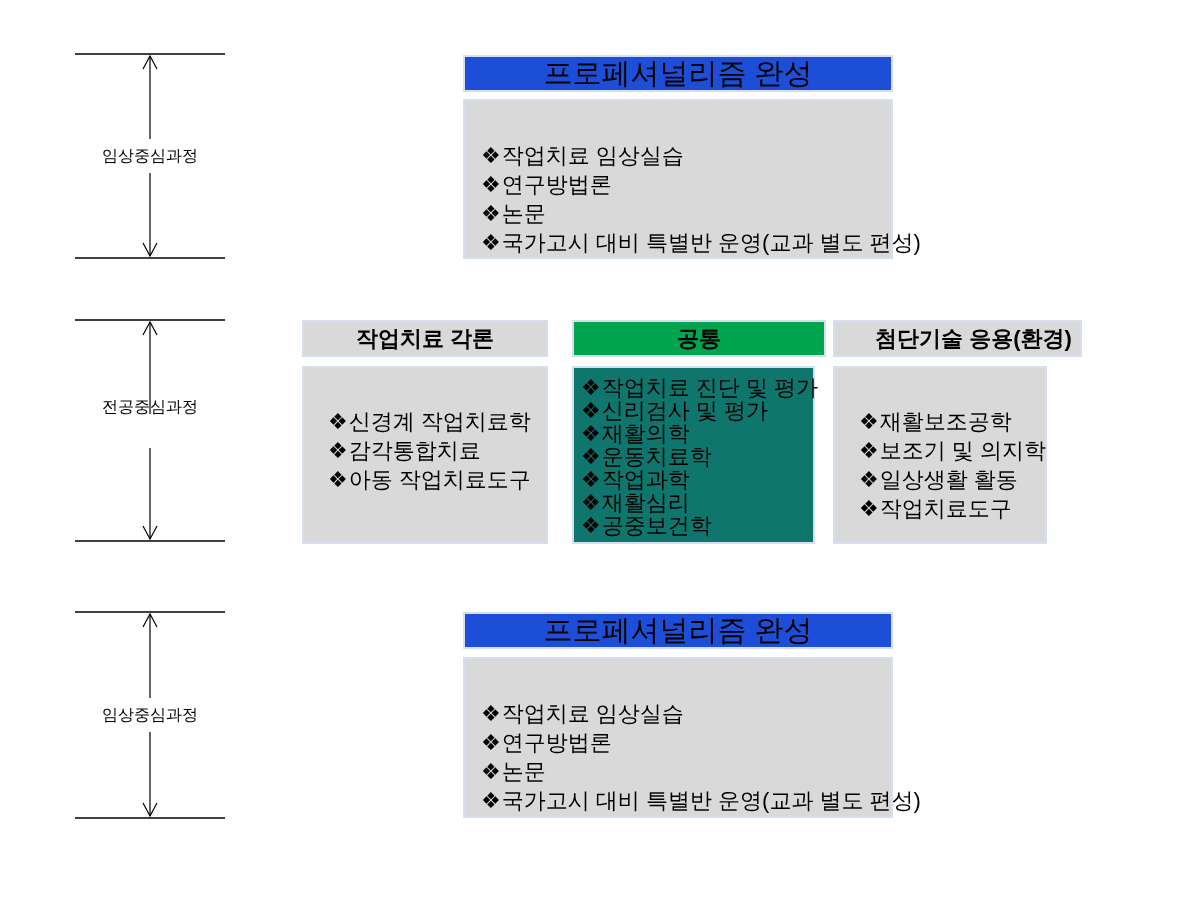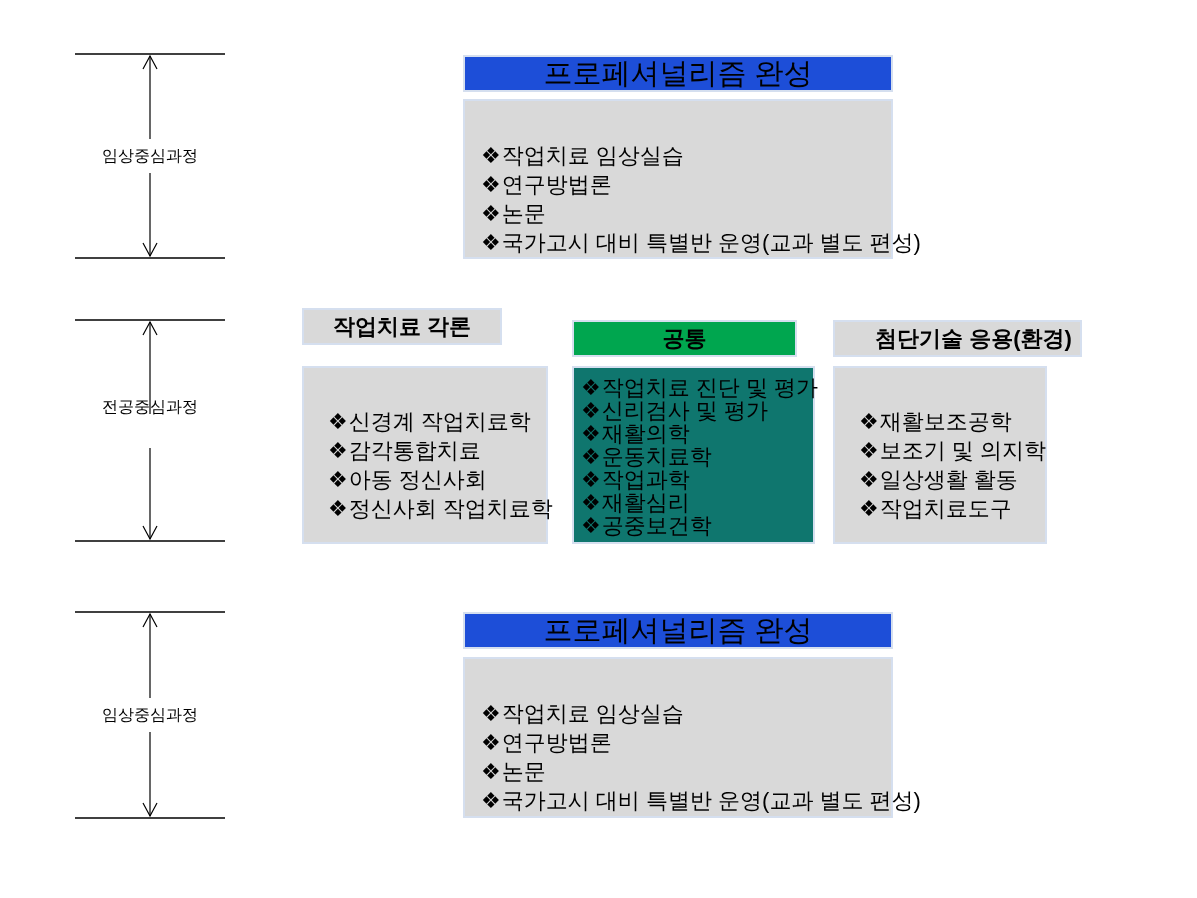--- a/index.html
+++ b/index.html
@@ -127,40 +127,37 @@
       <span class="bullet">❖</span><span>연구방법론</span>
     </div>
       <div class="li">
       <span class="bullet">❖</span><span>논문</span>
     </div>
       <div class="li">
       <span class="bullet">❖</span><span>국가고시 대비 특별반 운영(교과 별도 편성)</span>
     </div>
     </div>
 
-  <div class="header-box" style="left:302px; top:308px; width:200px; height:37px;">
+  <div class="header-box" style="left:302px; top:320px; width:246px; height:37px;">
     <span>작업치료 각론</span>
   </div>
   <div class="content-box mid-gray" style="left:302px; top:366px; width:246px; height:178px;">
 
   <div class="li">
       <span class="bullet">❖</span><span>신경계 작업치료학</span>
     </div>
       <div class="li">
       <span class="bullet">❖</span><span>감각통합치료</span>
     </div>
       <div class="li">
-      <span class="bullet">❖</span><span>아동 정신사회</span>
-    </div>
-      <div class="li">
-      <span class="bullet">❖</span><span>정신사회 작업치료학</span>
-    </div>
-    </div>
-
-  <div class="header-box green" style="left:572px; top:320px; width:225px; height:37px;">
+      <span class="bullet">❖</span><span>아동 작업치료도구</span>
+    </div>
+    </div>
+
+  <div class="header-box green" style="left:572px; top:320px; width:254px; height:37px;">
     <span>공통</span>
   </div>
   <div class="content-box orange" style="left:572px; top:366px; width:243px; height:178px;">
 
   <div class="li">
       <span class="bullet">❖</span><span>작업치료 진단 및 평가</span>
     </div>
       <div class="li">
       <span class="bullet">❖</span><span>신리검사 및 평가</span>
     </div>

